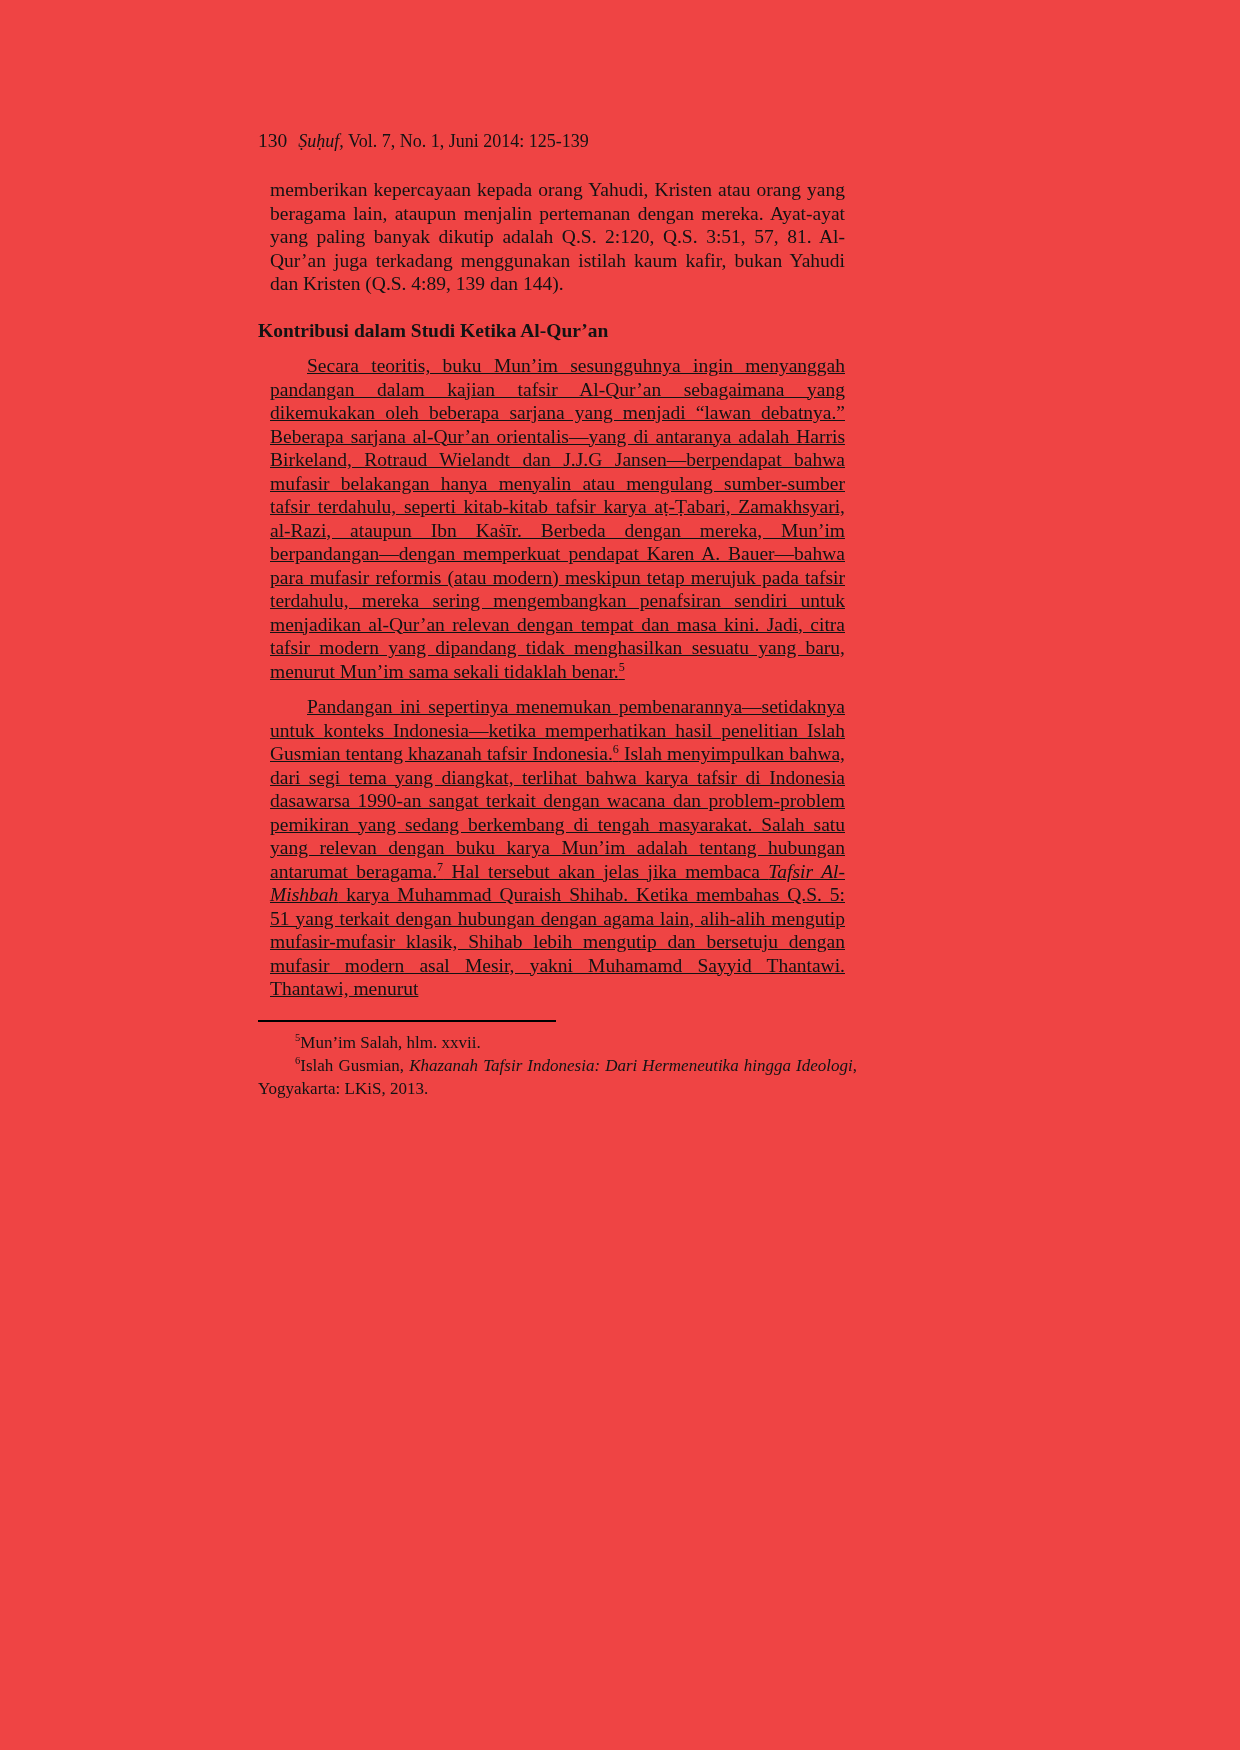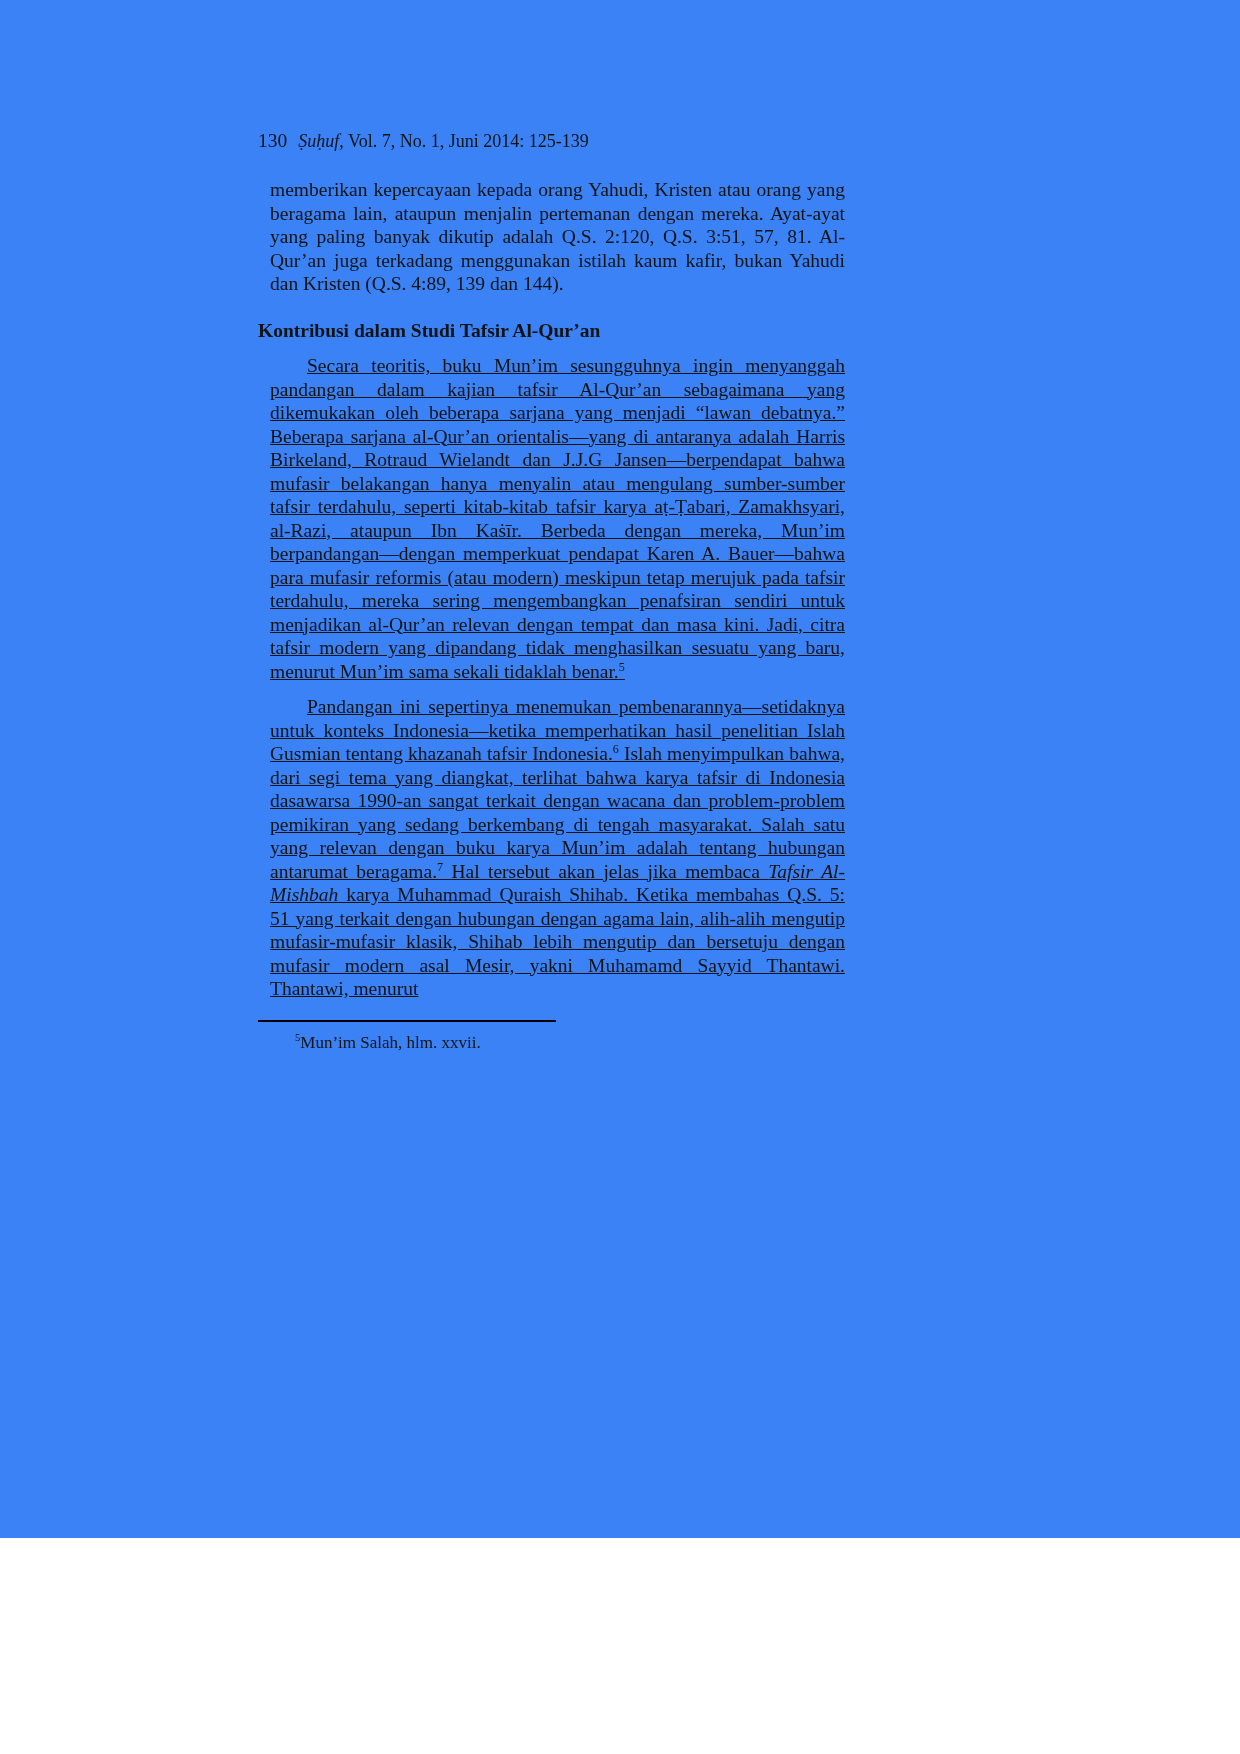--- a/index.html
+++ b/index.html
@@ -1,21 +1,21 @@
 <!DOCTYPE html>
 <html><head>
 <meta charset="utf-8">
 <style>
   * { box-sizing: border-box; }
   html, body { margin: 0; padding: 0; background: #ffffff; }
   .page {
     position: relative;
     width: 1240px;
-    height: 1538px;
-    background: #3b82f6;
+    height: 1750px;
+    background: #ef4444;
     font-family: "Liberation Serif", "DejaVu Serif", serif;
     color: #131313;
     overflow: hidden;
   }
   .content {
     position: absolute;
     left: 258px;
     top: 130px;
     width: 599px;
   }
@@ -72,28 +72,29 @@
 <div class="page">
   <div class="content">
 
     <div class="running-header">
       <span class="page-num">130</span><span class="journal-title">Ṣuḥuf,</span>
       <span>Vol. 7, No. 1, Juni 2014: 125-139</span>
     </div>
 
     <p class="para"><span>memberikan kepercayaan kepada orang Yahudi, Kristen atau orang yang beragama lain, ataupun menjalin pertemanan dengan mereka. Ayat-ayat yang paling banyak dikutip adalah Q.S. 2:120, Q.S. 3:51, 57, 81. Al-Qur’an juga terkadang menggunakan istilah kaum kafir, bukan Yahudi dan Kristen (Q.S. 4:89, 139 dan 144).</span></p>
 
-    <h2 class="section-heading">Kontribusi dalam Studi Tafsir Al-Qur’an</h2>
+    <h2 class="section-heading">Kontribusi dalam Studi Ketika Al-Qur’an</h2>
 
     <p class="para indent"><span>Secara teoritis, buku Mun’im sesungguhnya ingin menyanggah pandangan dalam kajian tafsir Al-Qur’an sebagaimana yang dikemukakan oleh beberapa sarjana yang menjadi “lawan debatnya.” Beberapa sarjana al-Qur’an orientalis—yang di antaranya adalah Harris Birkeland, Rotraud Wielandt dan J.J.G Jansen—berpendapat bahwa mufasir belakangan hanya menyalin atau mengulang sumber-sumber tafsir terdahulu, seperti kitab-kitab tafsir karya aṭ-Ṭabari, Zamakhsyari, al-Razi, ataupun Ibn Kaṡīr. Berbeda dengan mereka, Mun’im berpandangan—dengan memperkuat pendapat Karen A. Bauer—bahwa para mufasir reformis (atau modern) meskipun tetap merujuk pada tafsir terdahulu, mereka sering mengembangkan penafsiran sendiri untuk menjadikan al-Qur’an relevan dengan tempat dan masa kini. Jadi, citra tafsir modern yang dipandang tidak menghasilkan sesuatu yang baru, menurut Mun’im sama sekali tidaklah benar.</span><sup class="fn-ref">5</sup></p>
 
     <p class="para indent"><span>Pandangan ini sepertinya menemukan pembenarannya—setidaknya untuk konteks Indonesia—ketika memperhatikan hasil penelitian Islah Gusmian tentang khazanah tafsir Indonesia.</span><sup class="fn-ref">6</sup><span> Islah menyimpulkan bahwa, dari segi tema yang diangkat, terlihat bahwa karya tafsir di Indonesia dasawarsa 1990-an sangat terkait dengan wacana dan problem-problem pemikiran yang sedang berkembang di tengah masyarakat. Salah satu yang relevan dengan buku karya Mun’im adalah tentang hubungan antarumat beragama.</span><sup class="fn-ref">7</sup><span> Hal tersebut akan jelas jika membaca </span><em class="book-title">Tafsir Al-Mishbah</em><span> karya Muhammad Quraish Shihab. Ketika membahas Q.S. 5: 51 yang terkait dengan hubungan dengan agama lain, alih-alih mengutip mufasir-mufasir klasik, Shihab lebih mengutip dan bersetuju dengan mufasir modern asal Mesir, yakni Muhamamd Sayyid Thantawi. Thantawi, menurut</span></p>
 
     <div class="footnotes">
       <div class="footnote-rule"></div>
 
       <p class="footnote"><sup class="fn-ref">5</sup><span>Mun’im Salah, hlm. xxvii.</span></p>
 
+      <p class="footnote"><sup class="fn-ref">6</sup><span>Islah Gusmian, </span><em class="book-title">Khazanah Tafsir Indonesia: Dari Hermeneutika hingga Ideologi</em><span>, Yogyakarta: LKiS, 2013.</span></p>
 
     </div>
 
   </div>
 </div>
 
 </body></html>

